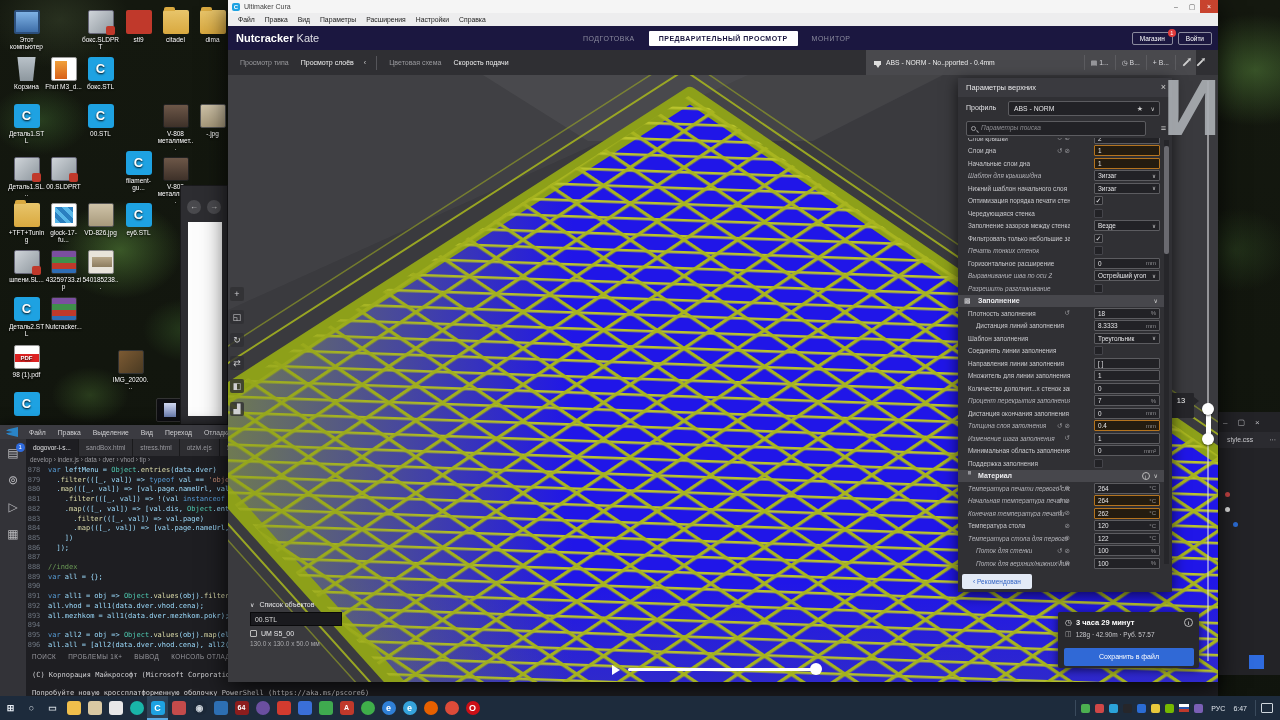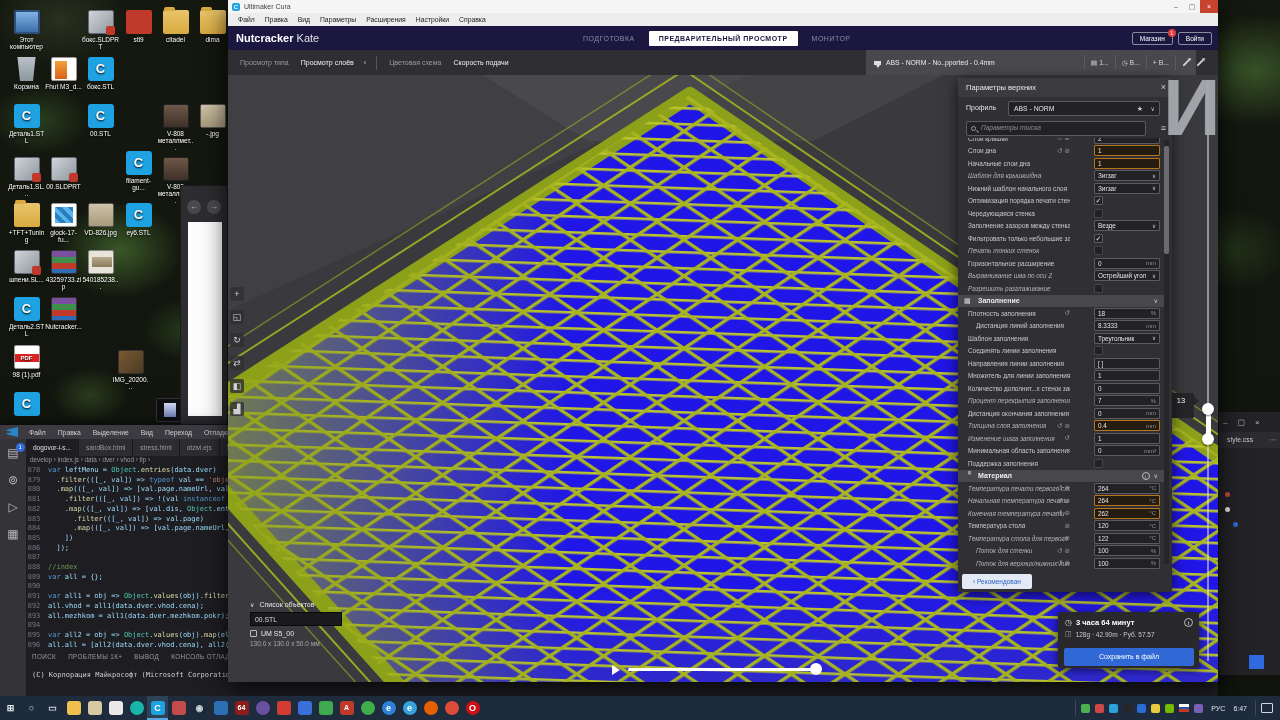--- a/index.html
+++ b/index.html
@@ -349,20 +349,21 @@
   <div id="vs-code"><div class="cl"><span class="ln">878</span><span><span class="tok-k">var</span> leftMenu = <span class="tok-t">Object</span>.<span class="tok-f">entries</span>(data.dver)</span></div><div class="cl"><span class="ln">879</span><span>  .<span class="tok-f">filter</span>(([_, val]) =&gt; <span class="tok-k">typeof</span> val == <span class="tok-s">'object'</span> &amp;</span></div><div class="cl"><span class="ln">880</span><span>  .<span class="tok-f">map</span>(([_, val]) =&gt; [val.page.nameUrl, val.pag</span></div><div class="cl"><span class="ln">881</span><span>    .<span class="tok-f">filter</span>(([_, val]) =&gt; !(val <span class="tok-k">instanceof</span> Kate</span></div><div class="cl"><span class="ln">882</span><span>    .<span class="tok-f">map</span>(([_, val]) =&gt; [val.dis, <span class="tok-t">Object</span>.entries</span></div><div class="cl"><span class="ln">883</span><span>      .<span class="tok-f">filter</span>(([_, val]) =&gt; val.page)</span></div><div class="cl"><span class="ln">884</span><span>      .<span class="tok-f">map</span>(([_, val]) =&gt; [val.page.nameUrl, val</span></div><div class="cl"><span class="ln">885</span><span>    ])</span></div><div class="cl"><span class="ln">886</span><span>  ]);</span></div><div class="cl"><span class="ln">887</span><span></span></div><div class="cl"><span class="ln">888</span><span><span class="tok-c">//index</span></span></div><div class="cl"><span class="ln">889</span><span><span class="tok-k">var</span> all = {};</span></div><div class="cl"><span class="ln">890</span><span></span></div><div class="cl"><span class="ln">891</span><span><span class="tok-k">var</span> all1 = obj =&gt; <span class="tok-t">Object</span>.<span class="tok-f">values</span>(obj).<span class="tok-f">filter</span>(el</span></div><div class="cl"><span class="ln">892</span><span>all.vhod = all1(data.dver.vhod.cena);</span></div><div class="cl"><span class="ln">893</span><span>all.mezhkom = all1(data.dver.mezhkom.pokr);</span></div><div class="cl"><span class="ln">894</span><span></span></div><div class="cl"><span class="ln">895</span><span><span class="tok-k">var</span> all2 = obj =&gt; <span class="tok-t">Object</span>.<span class="tok-f">values</span>(obj).<span class="tok-f">map</span>(el =&gt;</span></div><div class="cl"><span class="ln">896</span><span>all.all = [all2(data.dver.vhod.cena), all2(data</span></div></div>
   <div id="vs-panel-tabs">
       <span>ПОИСК</span>
       <span>ПРОБЛЕМЫ 1К+</span>
       <span>ВЫВОД</span>
       <span>КОНСОЛЬ ОТЛАДКИ</span>
       <span>ТЕРМИНАЛ</span>
     </div>
   <div id="vs-term">
       <div>(C) Корпорация Майкрософт (Microsoft Corporation). В</div>
+      <div>Попробуйте новую кроссплатформенную оболочку PowerShell (https://aka.ms/pscore6)</div>
     </div>
 </div>
 
 <div id="rwin" class="abs">
   <div class="ctrls">
     <span>–</span>
     <span>▢</span>
     <span>×</span>
   </div>
   <div class="tabrow">
@@ -494,21 +495,21 @@
       <div class="item">00.STL</div>
       <div class="printer">
           <span class="pic"></span>
           <span>UM S5_00</span>
         </div>
       <div class="dims">130.0 x 130.0 x 50.0 мм</div>
     </div>
     <div id="stats">
       <div class="r1">
           <span class="clock">◷</span>
-          <span>3 часа 64 минут</span>
+          <span>3 часа 29 минут</span>
           <span class="info">i</span>
         </div>
       <div class="r2">
           <span class="spool">◫</span>
           <span>128g · 42.90m · Руб. 57.57</span>
         </div>
     </div>
     <div id="save-btn">Сохранить в файл</div>
   </div>
 

